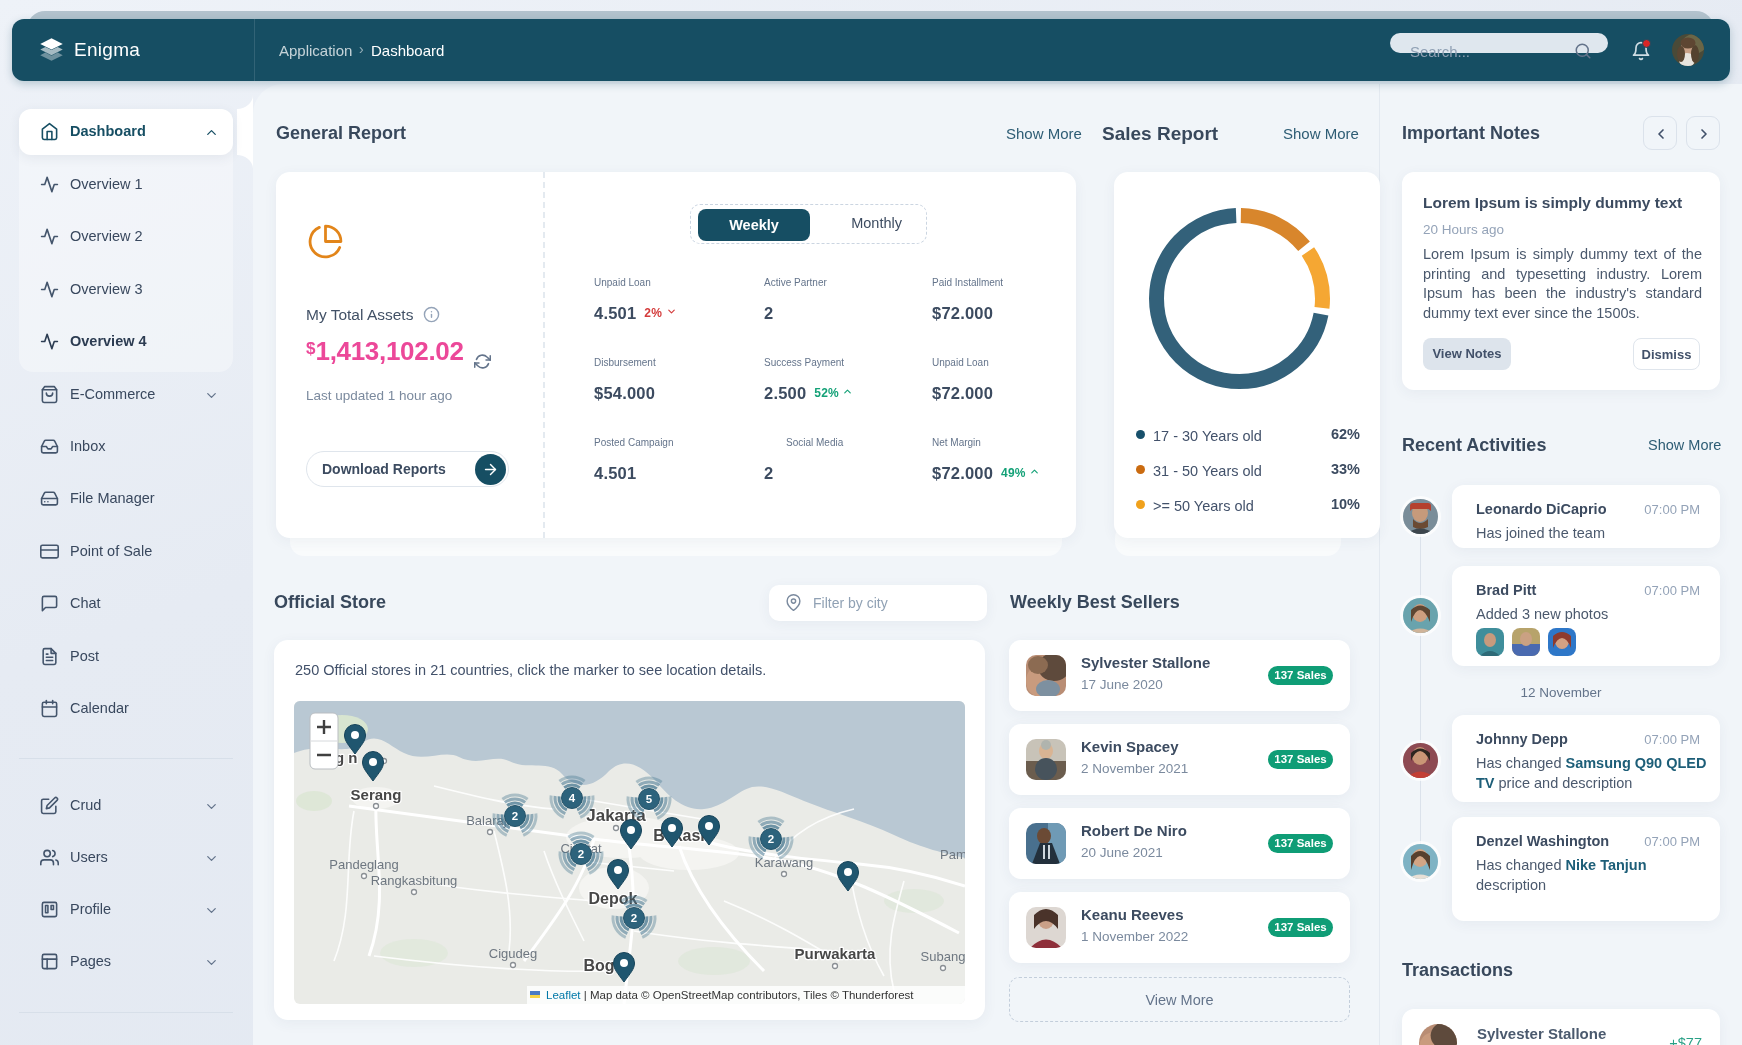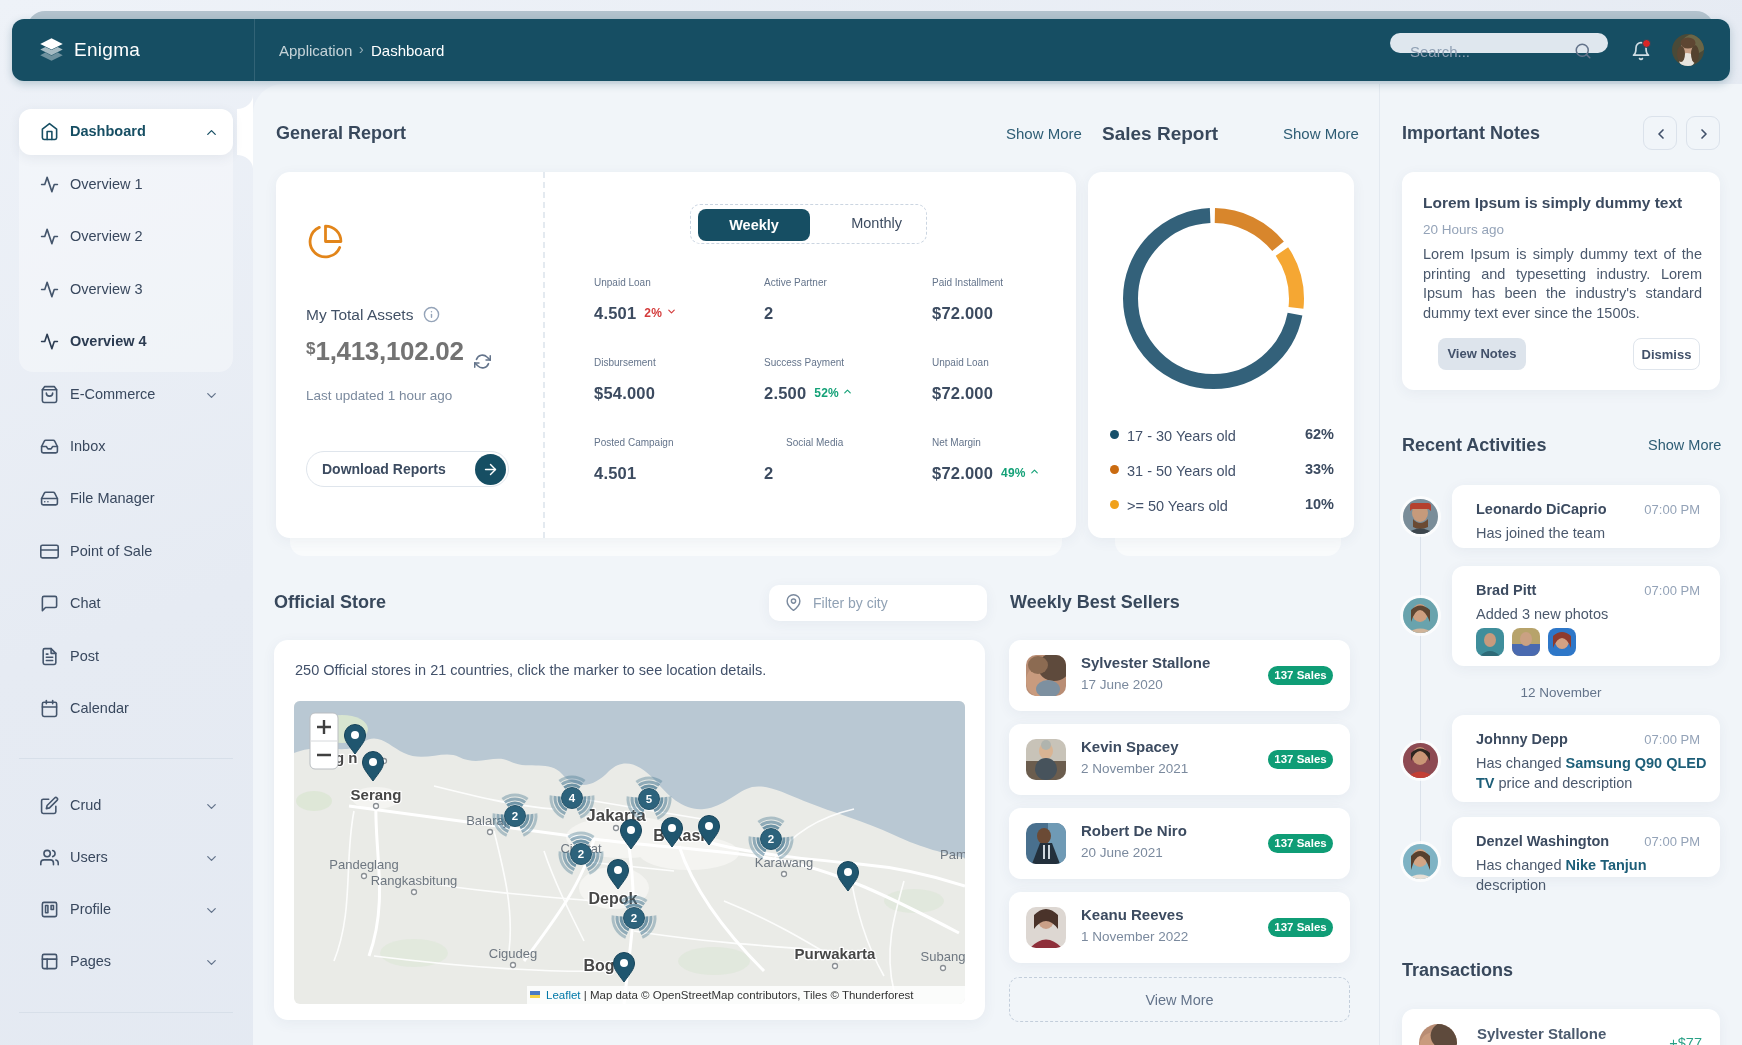--- a/index.html
+++ b/index.html
@@ -269,21 +269,21 @@
       <svg style="position:absolute;left:31px;top:51px;" width="37" height="37" viewBox="0 0 24 24" fill="none" stroke="#e2851a" stroke-width="1.8" stroke-linecap="round" stroke-linejoin="round">
           <path d="M21.21 15.89A10 10 0 1 1 8 2.83"></path>
           <path d="M22 12A10 10 0 0 0 12 2v10z"></path>
         </svg>
       <div style="position:absolute;left:30px;top:134px;font-size:15.5px;color:#425166;">My Total Assets</div>
       <svg style="position:absolute;left:147px;top:134px;" width="17" height="17" viewBox="0 0 24 24" fill="none" stroke="#94a3b8" stroke-width="2" stroke-linecap="round">
           <circle cx="12" cy="12" r="10"></circle>
           <line x1="12" y1="16" x2="12" y2="12"></line>
           <line x1="12" y1="8" x2="12.01" y2="8"></line>
         </svg>
-      <div style="position:absolute;left:30px;top:164px;color:#737373;"><span style="font-size:17px;font-weight:700;vertical-align:6px;">$</span><span style="font-size:26px;font-weight:700;letter-spacing:-.3px;">1,413,102.02</span></div>
+      <div style="position:absolute;left:30px;top:164px;color:#ec4899;"><span style="font-size:17px;font-weight:700;vertical-align:6px;">$</span><span style="font-size:26px;font-weight:700;letter-spacing:-.3px;">1,413,102.02</span></div>
       <svg style="position:absolute;left:198px;top:181px;" width="17" height="17" viewBox="0 0 24 24" fill="none" stroke="#64748b" stroke-width="2.2" stroke-linecap="round" stroke-linejoin="round">
           <polyline points="23 4 23 10 17 10"></polyline>
           <polyline points="1 20 1 14 7 14"></polyline>
           <path d="M3.51 9a9 9 0 0 1 14.85-3.36L23 10M1 14l4.64 4.36A9 9 0 0 0 20.49 15"></path>
         </svg>
       <div style="position:absolute;left:30px;top:216px;font-size:13.5px;color:#7b8a9e;">Last updated 1 hour ago</div>
       <div class="dlbtn">
         <div class="t">Download Reports</div>
         <div class="circ">
             <svg width="17" height="17" viewBox="0 0 24 24" fill="none" stroke="#fff" stroke-width="2" stroke-linecap="round" stroke-linejoin="round">
@@ -316,21 +316,21 @@
       <div class="glabel" style="left:488px;top:265px;margin-left:22px;">Social Media</div>
       <div class="glabel" style="left:656px;top:265px;">Net Margin</div>
       <div class="gvalue" style="left:318px;top:292px;">4.501</div>
       <div class="gvalue" style="left:488px;top:292px;">2</div>
       <div class="gvalue" style="left:656px;top:292px;">$72.000<span class="badge" style="color:#14a177;">49% <svg width="11" height="11" viewBox="0 0 24 24" fill="none" stroke="#14a177" stroke-width="2.5" stroke-linecap="round" stroke-linejoin="round">
               <polyline points="18 15 12 9 6 15"></polyline>
             </svg></span></div>
     </div>
 
     <div class="stack" style="left:1115px;top:524px;width:226px;height:32px;"></div>
-    <div class="card" id="scard" style="left:1088px;top:172px;width:266px;height:366px;">
+    <div class="card" id="scard" style="left:1114px;top:172px;width:266px;height:366px;">
       <svg style="position:absolute;left:35px;top:36px;" width="181" height="181" viewBox="0 0 181 181">
         <g transform="translate(90.5,90.5)">
           <g transform="rotate(-90)">
             <circle r="83" fill="none" stroke="#33617a" stroke-width="15" stroke-dasharray="371.3 150.2" stroke-dashoffset="-145.9"></circle>
             <circle r="83" fill="none" stroke="#d8862c" stroke-width="15" stroke-dasharray="72.4 449.1" stroke-dashoffset="-1.4"></circle>
             <circle r="83" fill="none" stroke="#f5a733" stroke-width="15" stroke-dasharray="59.4 462.1" stroke-dashoffset="-80.3"></circle>
           </g>
         </g>
       </svg>
             <div style="position:absolute;left:22px;top:258px;width:9px;height:9px;border-radius:50%;background:#17506b;"></div>
@@ -539,21 +539,21 @@
       </div>
     <div class="navbtn" style="left:1686px;">
         <svg width="16" height="16" viewBox="0 0 24 24" fill="none" stroke="#42516a" stroke-width="2.5" stroke-linecap="round" stroke-linejoin="round">
           <polyline points="9 18 15 12 9 6"></polyline>
         </svg>
       </div>
     <div class="card" style="left:1402px;top:172px;width:318px;height:218px;border-radius:12px;">
       <div style="position:absolute;left:21px;top:22px;font-size:15.5px;font-weight:700;color:#3c4b60;">Lorem Ipsum is simply dummy text</div>
       <div style="position:absolute;left:21px;top:50px;font-size:13.5px;color:#94a3b8;">20 Hours ago</div>
       <div style="position:absolute;left:21px;top:73px;width:279px;font-size:14.5px;line-height:19.5px;color:#4b596d;text-align:justify;">Lorem Ipsum is simply dummy text of the printing and typesetting industry. Lorem Ipsum has been the industry's standard dummy text ever since the 1500s.</div>
-      <div class="notebtn" style="left:21px;width:88px;background:#dde4ec;color:#42516a;margin-left:15px;">View Notes</div>
+      <div class="notebtn" style="left:21px;width:88px;background:#dde4ec;color:#42516a;">View Notes</div>
       <div class="notebtn" style="right:20px;width:67px;background:#fff;border:1px solid #dfe5ec;color:#42516a;">Dismiss</div>
     </div>
 
     <div class="h2" style="left:1402px;top:435px;">Recent Activities</div>
     <div class="showmore" style="left:1648px;top:437px;font-size:14.5px;">Show More</div>
     <div class="abs" style="left:1420px;top:500px;width:1px;height:380px;background:#dbe2eb;"></div>
 
     <div class="acard" style="top:485px;height:63px;">
       <div class="nm">Leonardo DiCaprio</div>
         <div class="tm">07:00 PM</div>
@@ -602,21 +602,21 @@
         <div class="tm">07:00 PM</div>
       <div class="tx">Has changed <span style="color:#1d5e78;font-weight:700;">Samsung Q90 QLED TV</span> price and description</div>
     </div>
     <div class="aava" style="top:743px;"><svg width="35" height="35" viewBox="0 0 35 35">
           <rect width="35" height="35" fill="#8e4a52"></rect>
           <ellipse cx="17" cy="13" rx="8" ry="9" fill="#c99676"></ellipse>
           <path d="M8 10 Q17 1 27 10 L27 18 Q22 8 17 8 Q12 8 8 18 Z" fill="#2e2620"></path>
           <path d="M3 35 Q17 22 32 35 Z" fill="#c33f35"></path>
         </svg></div>
 
-    <div class="acard" style="top:817px;height:60px;">
+    <div class="acard" style="top:817px;height:104px;">
       <div class="nm">Denzel Washington</div>
         <div class="tm">07:00 PM</div>
       <div class="tx">Has changed <span style="color:#1d5e78;font-weight:700;">Nike Tanjun</span> description</div>
     </div>
     <div class="aava" style="top:844px;"><svg width="35" height="35" viewBox="0 0 35 35">
           <rect width="35" height="35" fill="#7fb3c4"></rect>
           <ellipse cx="17" cy="14" rx="8" ry="9" fill="#d2a585"></ellipse>
           <path d="M8 12 Q17 2 27 12 L27 26 Q22 12 17 12 Q12 12 8 26 Z" fill="#57402e"></path>
           <path d="M4 35 Q17 26 31 35 Z" fill="#e8e0d6"></path>
         </svg></div>

